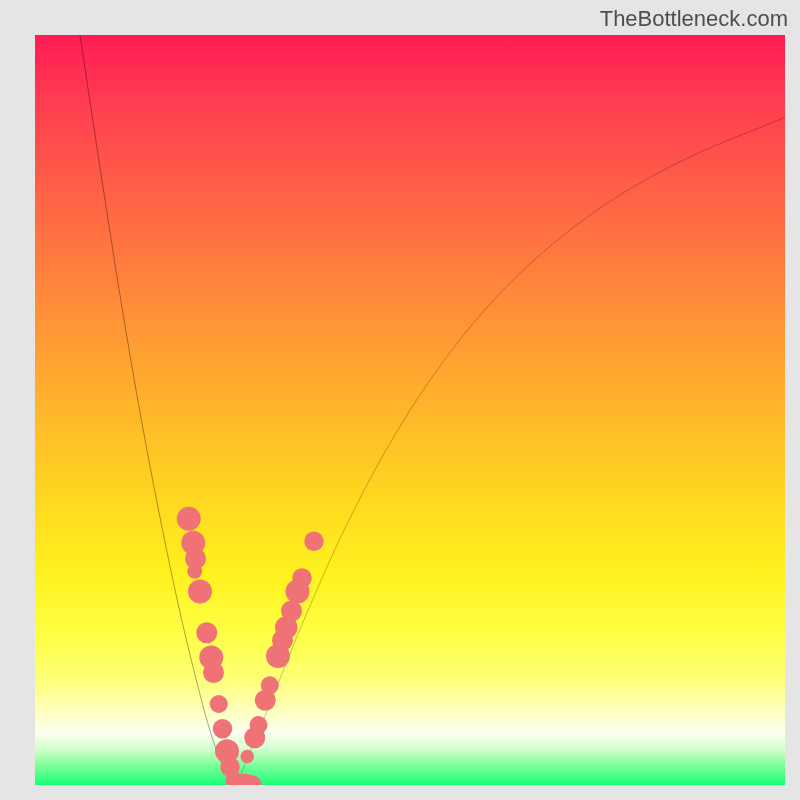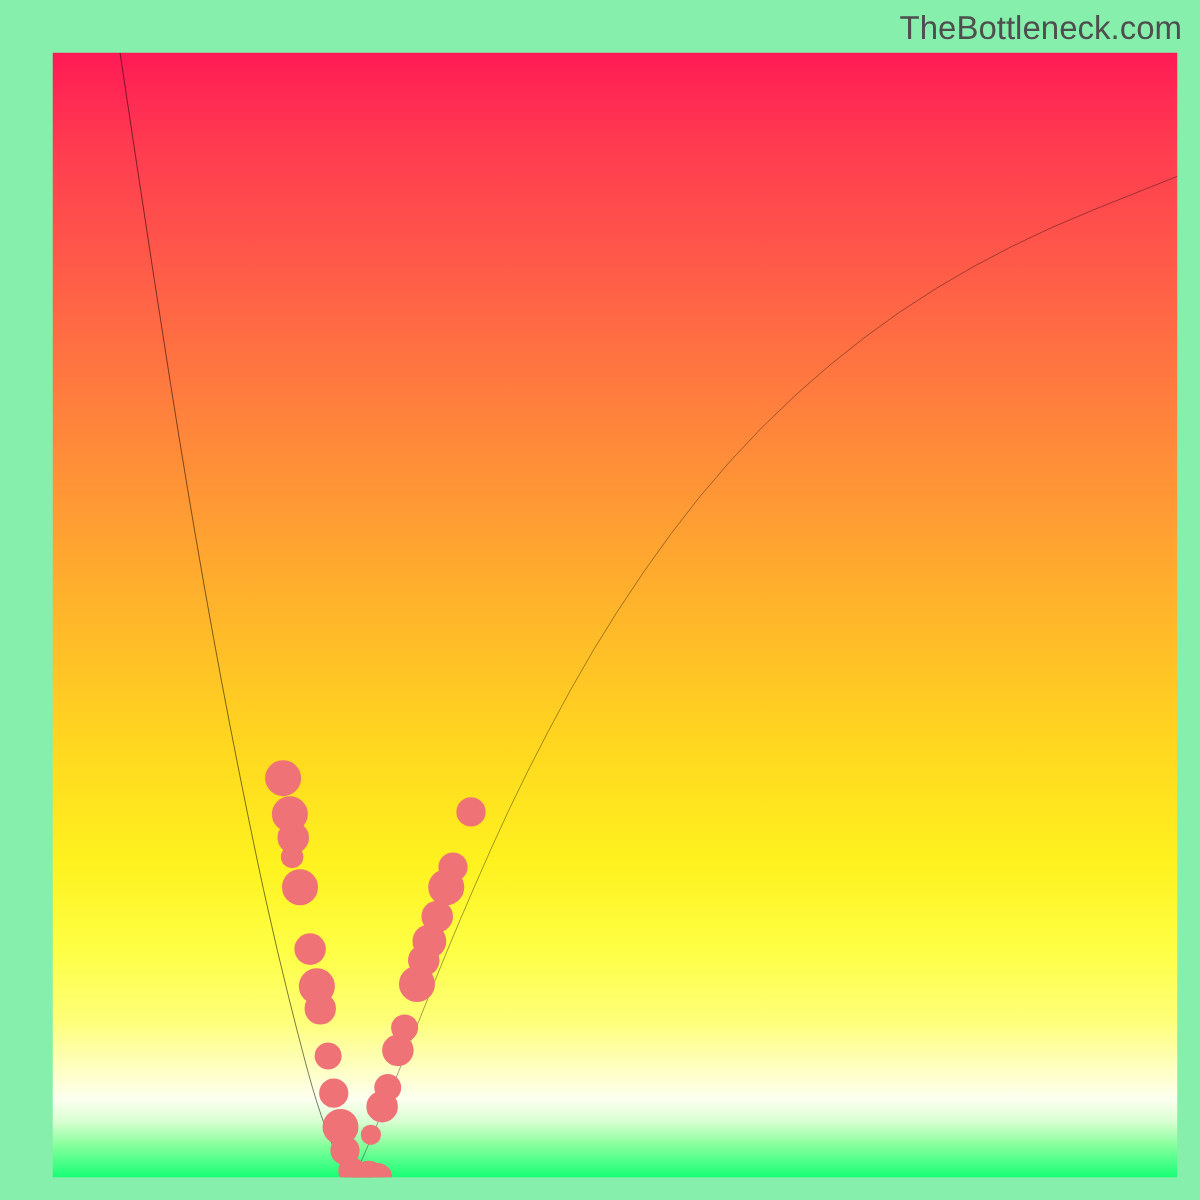--- a/index.html
+++ b/index.html
@@ -10,21 +10,21 @@
     overflow: hidden;
     background: #000;
     font-family: Arial, Helvetica, sans-serif;
   }
   .frame {
     position: absolute;
     left: 0;
     top: 0;
     width: 800px;
     height: 800px;
-    background: #86efac;
+    background: #e5e5e5;
   }
   .plot-area {
     position: absolute;
     left: 35px;
     top: 35px;
     width: 750px;
     height: 750px;
     overflow: hidden;
   }
   .gradient-bg {

